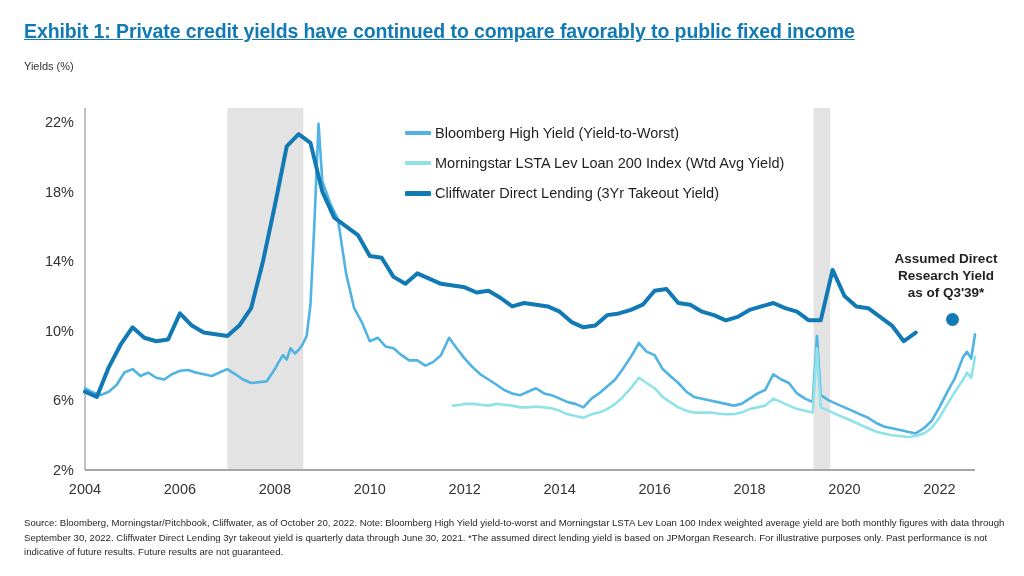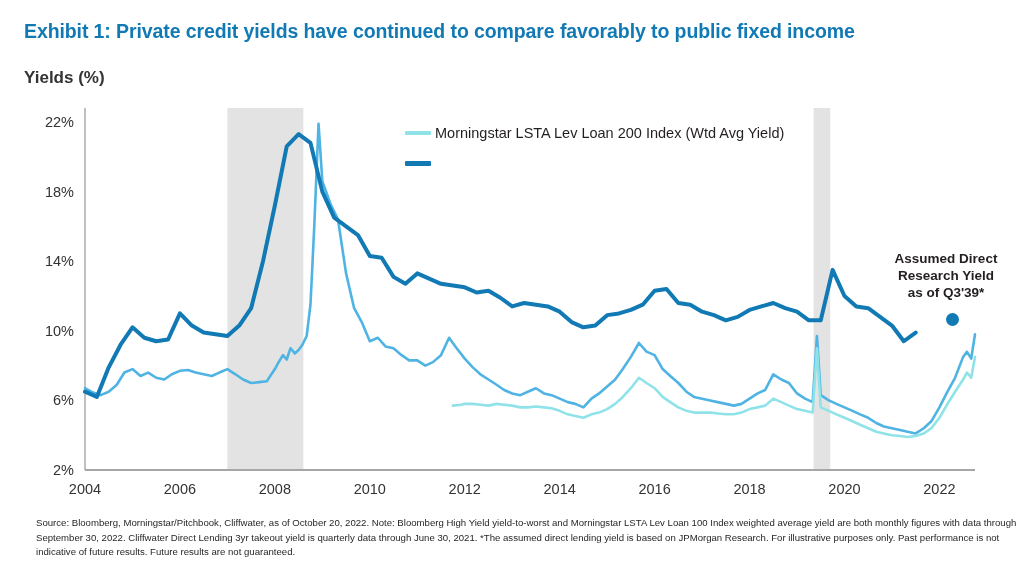--- a/index.html
+++ b/index.html
@@ -16,29 +16,29 @@
   #page-title {
     position: absolute;
     left: 24px;
     top: 20px;
     width: 980px;
     font-size: 19.5px;
     font-weight: bold;
     color: #1179b4;
     letter-spacing: -0.1px;
     white-space: nowrap;
+    text-decoration: underline;
   }
   #axis-title {
     position: absolute;
     left: 24px;
     top: 60px;
-    font-size: 17px;
+    font-size: 11px;
     color: #333333;
-    font-weight: bold;
-    margin-top: 8px;
+    font-weight: normal;
   }
   #chart-area {
     position: absolute;
     left: 0px;
     top: 100px;
     width: 1024px;
     height: 400px;
   }
   svg.plot { display: block; }
   .ytick-label, .xtick-label {
@@ -94,21 +94,20 @@
   }
   #footnote {
     position: absolute;
     left: 24px;
     top: 516px;
     width: 984px;
     font-size: 9.6px;
     line-height: 14.6px;
     color: #231f20;
     text-align: left;
-    margin-left: 12px;
   }
 </style>
 </head>
 <body>
 
 <div id="page-title" style="color: rgb(17, 121, 180);">Exhibit 1: Private credit yields have continued to compare favorably to public fixed income</div>
 <div id="axis-title">Yields (%)</div>
 
 <div id="chart-area">
   <svg class="plot" id="plot-svg" width="1024" height="400">
@@ -133,25 +132,30 @@
       <text x="844.4666666666667" y="394" class="xtick-label">2020</text>
       <text x="939.4" y="394" class="xtick-label">2022</text>
       <polyline points="85.00,288.22 93.07,292.57 100.66,295.18 108.73,291.70 116.80,284.74 124.40,272.56 132.47,269.08 140.54,276.04 148.13,272.56 156.20,277.78 164.27,279.52 171.86,274.30 179.93,270.82 188.00,269.95 195.60,272.56 203.67,274.30 211.74,276.04 219.33,272.56 227.40,269.08 235.47,274.30 243.06,279.52 251.13,283.00 259.20,282.13 266.80,281.26 274.87,269.08 278.66,262.12 282.94,255.16 286.73,259.51 290.53,248.20 294.80,253.42 298.60,249.94 302.40,244.72 306.67,236.02 310.47,204.70 314.26,126.40 318.54,23.74 322.33,81.16 330.40,103.78 338.00,119.44 346.07,173.38 354.14,208.18 361.73,222.10 369.80,241.24 377.87,237.76 385.46,246.46 393.53,248.20 401.60,255.16 409.20,260.38 417.27,260.38 425.34,265.60 432.93,262.12 441.00,255.16 449.07,237.76 456.66,248.20 464.73,258.64 472.80,267.34 480.40,274.30 488.47,279.52 496.54,284.74 504.13,289.96 512.20,293.44 520.27,295.18 527.86,291.70 535.93,288.22 544.00,293.44 551.60,295.18 559.67,298.66 567.74,302.14 575.33,303.88 583.40,307.36 591.47,298.66 599.06,293.44 607.13,286.48 615.20,279.52 622.80,269.08 630.87,256.90 638.94,242.98 646.53,251.68 654.60,255.16 662.67,269.08 670.26,276.04 678.33,283.00 686.40,291.70 694.00,296.92 702.07,298.66 710.14,300.40 717.73,302.14 725.80,303.88 733.87,305.62 741.46,303.88 749.53,298.66 757.60,293.44 765.20,289.96 773.27,274.30 781.34,279.52 788.93,283.00 797.00,293.44 805.07,298.66 812.66,302.14 816.94,236.02 820.73,295.18 828.80,300.40 836.40,303.88 844.47,307.36 852.54,310.84 860.13,314.32 868.20,317.80 876.27,323.02 883.86,326.50 891.93,328.24 900.00,329.98 907.60,331.72 915.67,333.46 923.74,328.24 931.33,321.28 939.40,307.36 947.47,291.70 955.06,277.78 963.13,256.90 966.93,251.68 971.20,258.64 975.00,234.28" fill="none" stroke="#4fb3e3" stroke-width="2.6" stroke-linejoin="round" stroke-linecap="round"></polyline>
       <polyline points="452.87,305.62 460.94,304.75 464.73,303.88 472.80,303.88 480.40,304.75 488.47,305.62 496.54,303.88 504.13,304.75 512.20,305.62 520.27,307.36 527.86,307.36 535.93,306.49 544.00,307.36 551.60,308.23 559.67,310.84 567.74,314.32 575.33,316.06 583.40,317.80 591.47,314.32 599.06,312.58 607.13,309.10 615.20,303.88 622.80,296.92 630.87,288.22 638.94,277.78 646.53,283.00 654.60,288.22 662.67,296.92 670.26,302.14 678.33,307.36 686.40,310.84 694.00,312.58 702.07,312.58 710.14,312.58 717.73,313.45 725.80,314.32 733.87,314.32 741.46,312.58 749.53,309.10 757.60,307.36 765.20,305.62 773.27,298.66 781.34,302.14 788.93,305.62 797.00,309.10 805.07,310.84 812.66,312.58 816.94,248.20 820.73,307.36 828.80,310.84 836.40,314.32 844.47,317.80 852.54,321.28 860.13,324.76 868.20,328.24 876.27,331.72 883.86,333.46 891.93,335.20 900.00,336.07 907.60,336.94 915.67,336.07 923.74,333.46 931.33,328.24 939.40,317.80 947.47,303.88 955.06,291.70 963.13,279.52 966.93,272.56 971.20,277.78 975.00,256.90" fill="none" stroke="#8fe3e8" stroke-width="2.6" stroke-linejoin="round" stroke-linecap="round"></polyline>
       <polyline points="85.00,291.70 96.87,296.92 108.73,267.34 120.60,244.72 132.47,227.32 144.33,237.76 156.20,241.24 168.07,239.50 179.93,213.40 191.80,225.58 203.67,232.54 215.53,234.28 227.40,236.02 239.27,225.58 251.13,208.18 263.00,161.20 274.87,105.52 286.73,46.36 298.60,34.18 310.47,42.88 322.33,91.60 334.20,117.70 346.07,126.40 357.93,135.10 369.80,155.98 381.67,157.72 393.53,176.86 405.40,183.82 417.27,173.38 429.13,178.60 441.00,183.82 452.87,185.56 464.73,187.30 476.60,192.52 488.47,190.78 500.33,197.74 512.20,206.44 524.07,202.96 535.93,204.70 547.80,206.44 559.67,211.66 571.53,222.10 583.40,227.32 595.27,225.58 607.13,215.14 619.00,213.40 630.87,209.92 642.73,204.70 654.60,190.78 666.47,189.04 678.33,202.96 690.20,204.70 702.07,211.66 713.93,215.14 725.80,220.36 737.67,216.88 749.53,209.92 761.40,206.44 773.27,202.96 785.13,208.18 797.00,211.66 808.87,220.36 820.73,220.36 832.60,169.90 844.47,196.00 856.33,206.44 868.20,208.18 880.07,216.88 891.93,225.58 903.80,241.24 915.67,232.54" fill="none" stroke="#1179b4" stroke-width="4" stroke-linejoin="round" stroke-linecap="round"></polyline>
     </svg>
 </div>
 
 <div id="legend">
   <div class="legend-row">
+    <span class="legend-swatch" style="background: rgb(79, 179, 227);"></span>
+    <span class="legend-label">Bloomberg High Yield (Yield-to-Worst)</span>
+  </div>
+  <div class="legend-row">
     <span class="legend-swatch" style="background: rgb(143, 227, 232);"></span>
     <span class="legend-label">Morningstar LSTA Lev Loan 200 Index (Wtd Avg Yield)</span>
   </div>
   <div class="legend-row">
     <span class="legend-swatch thick" style="background: rgb(17, 121, 180);"></span>
+    <span class="legend-label">Cliffwater Direct Lending (3Yr Takeout Yield)</span>
   </div>
 </div>
 
 <div id="annotation">
   <div>Assumed Direct</div>
   <div>Research Yield</div>
   <div>as of Q3'39*</div>
 </div>
 <div id="annotation-dot" style="background: rgb(17, 121, 180);"></div>
 

